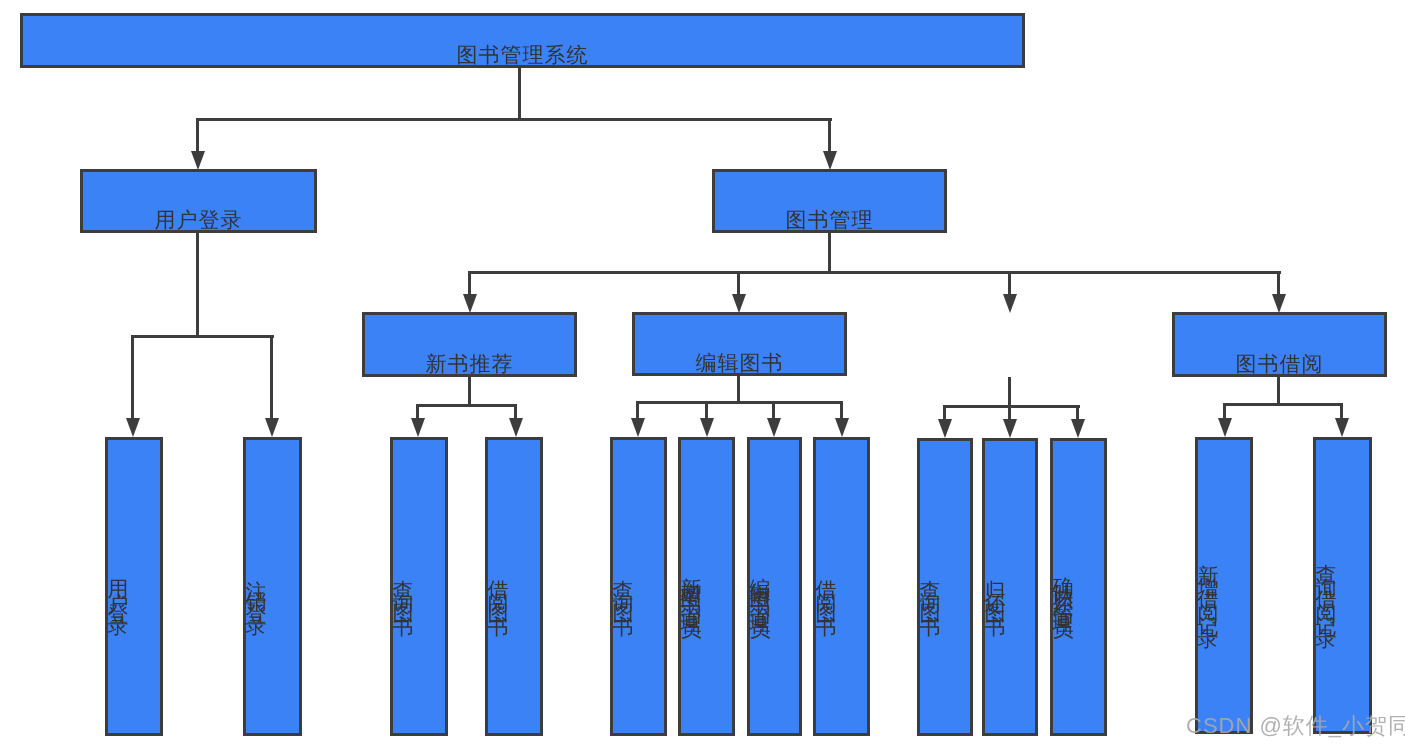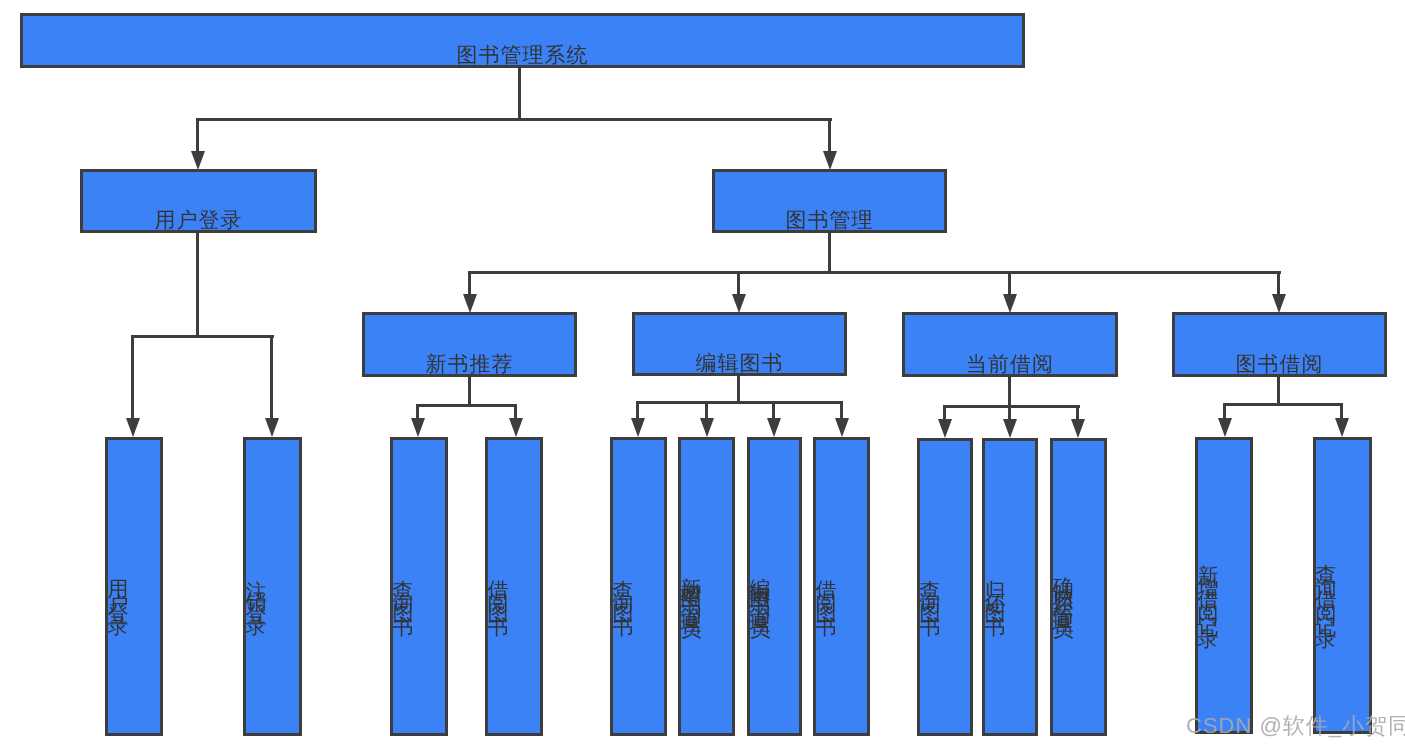--- a/index.html
+++ b/index.html
@@ -85,23 +85,20 @@
   <div class="arr" style="left:1003px;top:294px;"></div>
   <div class="v" style="left:1277px;top:271px;height:25px;"></div>
   <div class="arr" style="left:1272px;top:294px;"></div>
 
   <div class="box" style="left:362px;top:312px;width:215px;height:65px;">
     <span>新书推荐</span>
   </div>
   <div class="box" style="left:632px;top:312px;width:215px;height:64px;">
     <span>编辑图书</span>
   </div>
-  <div class="box" style="left:902px;top:312px;width:216px;height:65px;">
-    <span>当前借阅</span>
-  </div>
   <div class="box" style="left:1172px;top:312px;width:215px;height:65px;">
     <span>图书借阅</span>
   </div>
 
   <div class="v" style="left:468px;top:377px;height:30px;"></div>
   <div class="h" style="left:416px;top:404px;width:101px;"></div>
   <div class="v" style="left:416px;top:404px;height:15px;"></div>
   <div class="arr" style="left:411px;top:418px;"></div>
   <div class="v" style="left:514px;top:404px;height:15px;"></div>
   <div class="arr" style="left:509px;top:418px;"></div>

